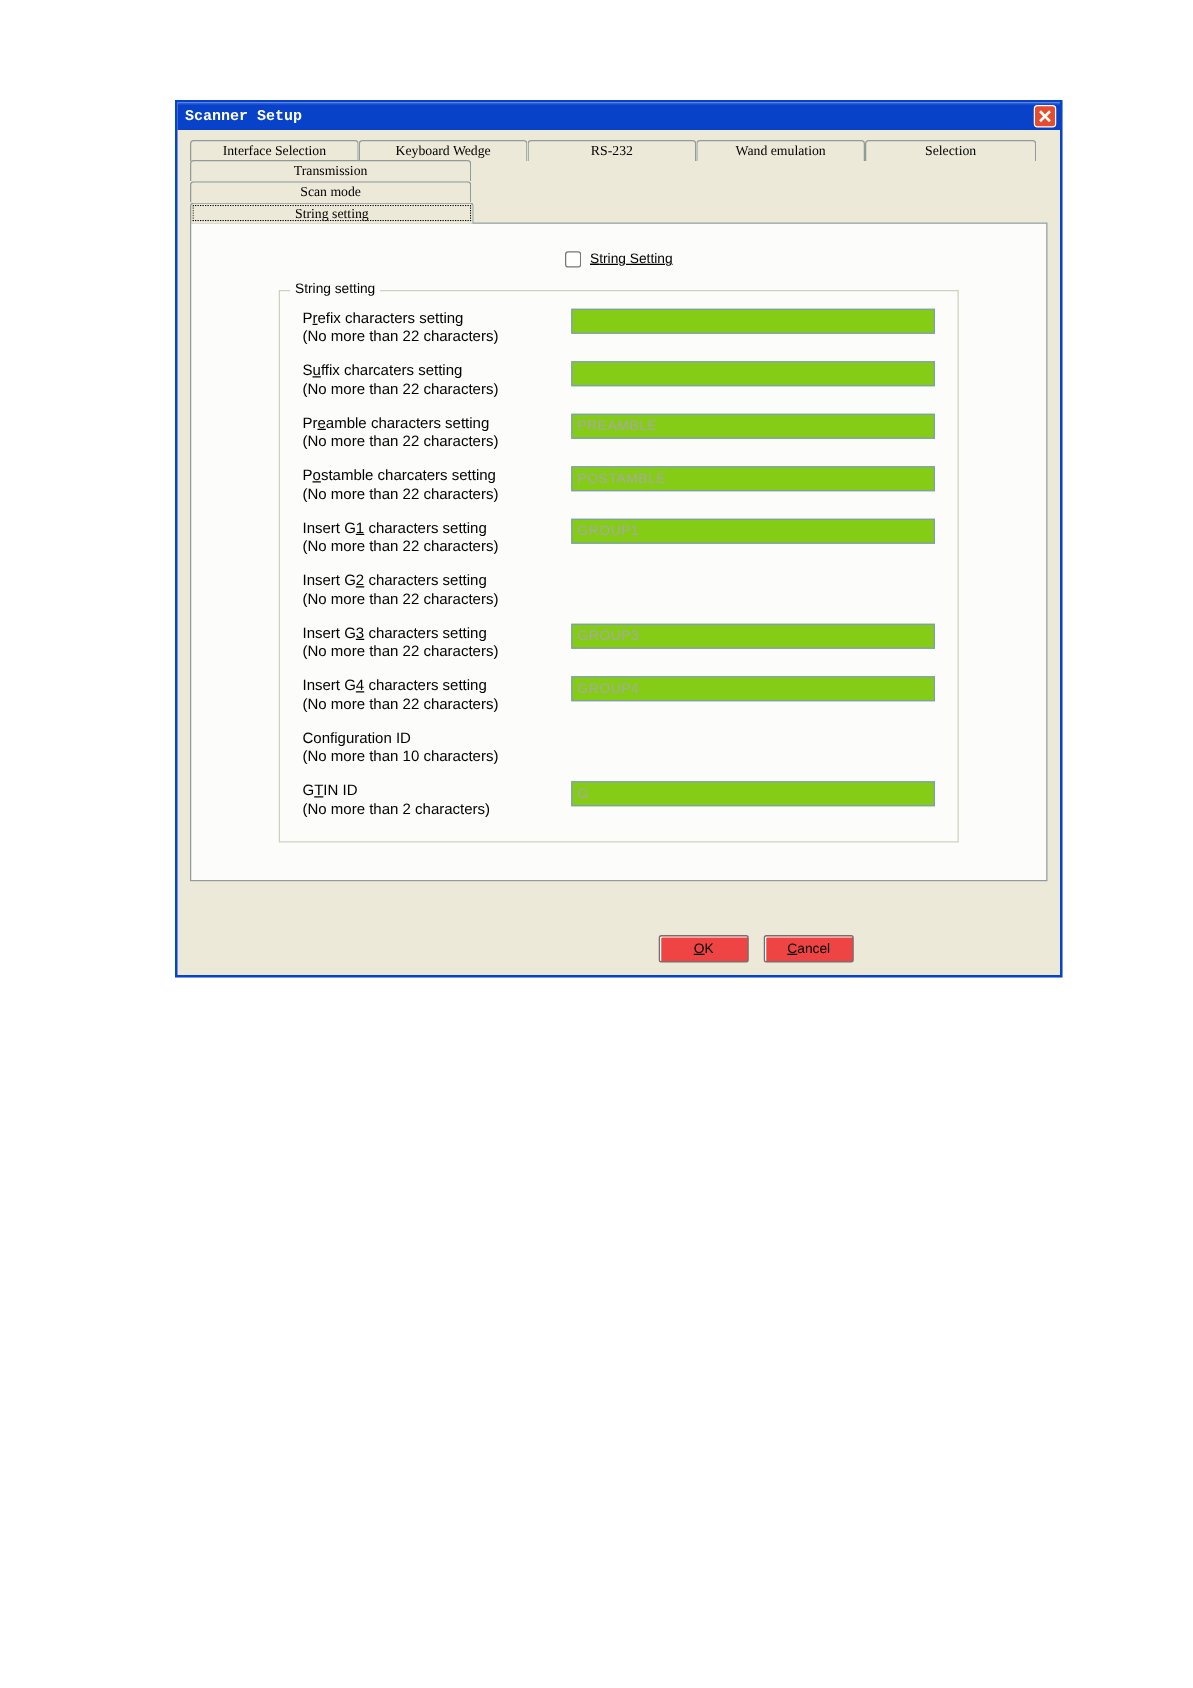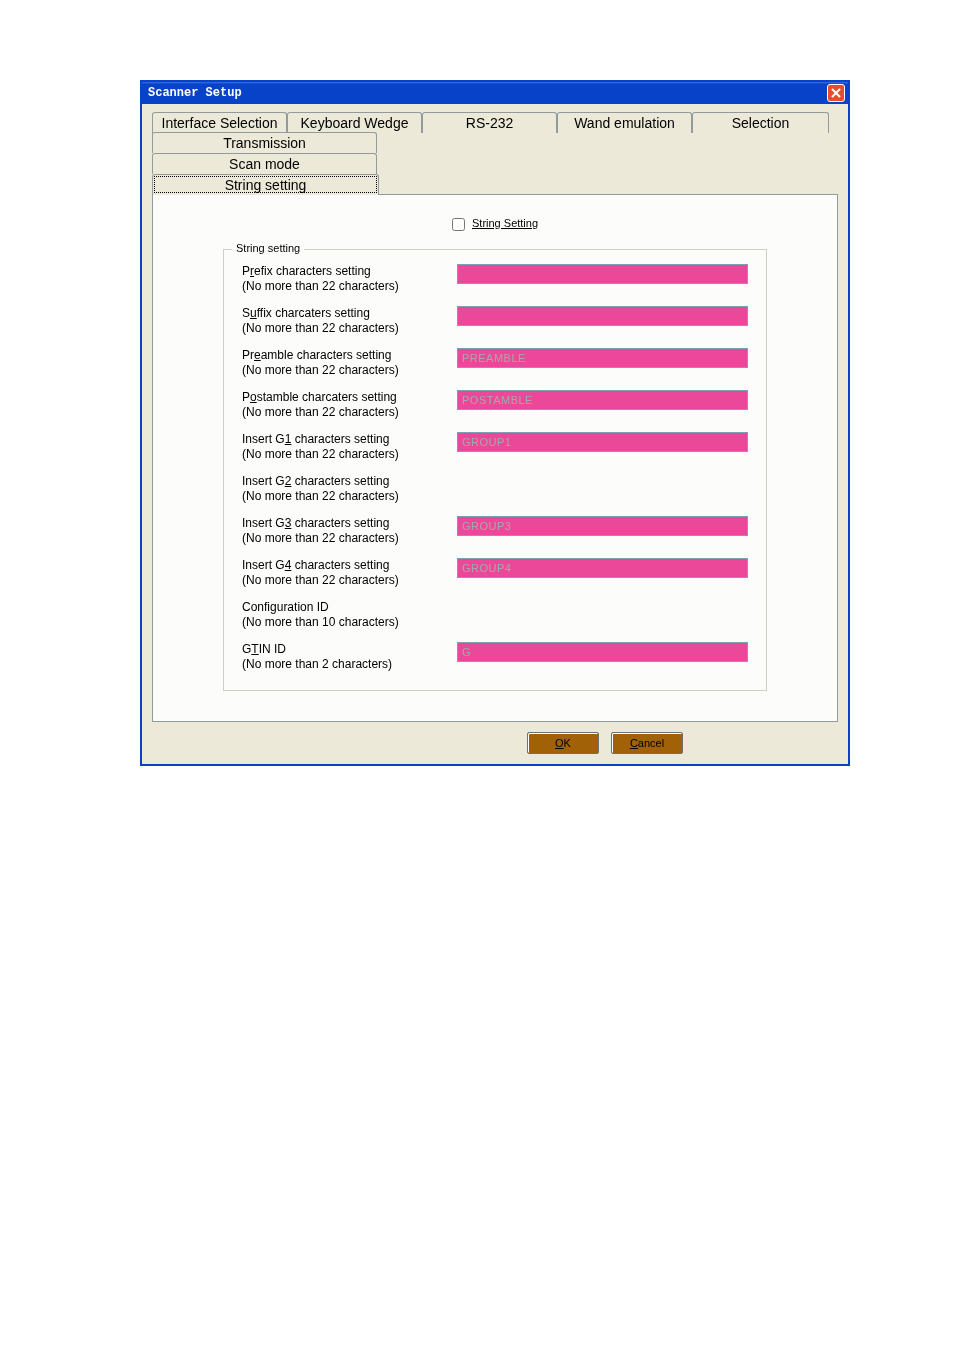--- a/index.html
+++ b/index.html
@@ -50,23 +50,24 @@
       display: flex;
     }
     .tab {
       border: 1px solid #919b9c;
       border-bottom: none;
       border-top-left-radius: 3px;
       border-top-right-radius: 3px;
       background: #ece9d8;
       padding: 2px 0;
       text-align: center;
-      font-size: 14px;
+      font-size: 11px;
       cursor: pointer;
       position: relative;
+      font-family: Liberation Serif, serif;
     }
     .tabs-row.top .tab { border-bottom: none; }
     .tabs-row.bottom { margin-top: -1px; flex-direction: column; }
     .tab.active {
       background: #ece9d8;
       outline: 1px dotted #000000;
       outline-offset: -3px;
     }
     .tab-r1-1 { width: 135px; }
     .tab-r1-2 { width: 135px; }
@@ -119,46 +120,47 @@
     }
     .form-label {
       width: 215px;
       font-size: 12px;
       line-height: 1.25;
     }
     .form-input {
       flex: 1;
       height: 20px;
       border: 1px solid #7f9db9;
-      background: #ec4899;
+      background: #84cc16;
       font-family: inherit;
       font-size: 11px;
       padding: 2px 4px;
     }
     .form-input::placeholder {
       color: #a8a8a8;
       letter-spacing: 0.5px;
     }
     .button-row {
       display: flex;
       justify-content: center;
       gap: 12px;
       margin-top: 10px;
       padding-left: 220px;
     }
     .btn {
       min-width: 72px;
       height: 22px;
       border: 1px solid #707070;
-      background: #a16207;
+      background: #ef4444;
       font-family: inherit;
       font-size: 11px;
       cursor: pointer;
       border-radius: 2px;
       box-shadow: 1px 1px 0 #ffffff inset;
+      margin-top: 33px;
     }
     .btn .accel { text-decoration: underline; }
   </style>
 </head>
 <body>
 
 <div class="window">
   <div class="titlebar">
     <span class="titlebar-text">Scanner Setup</span>
     <div class="close-btn">

